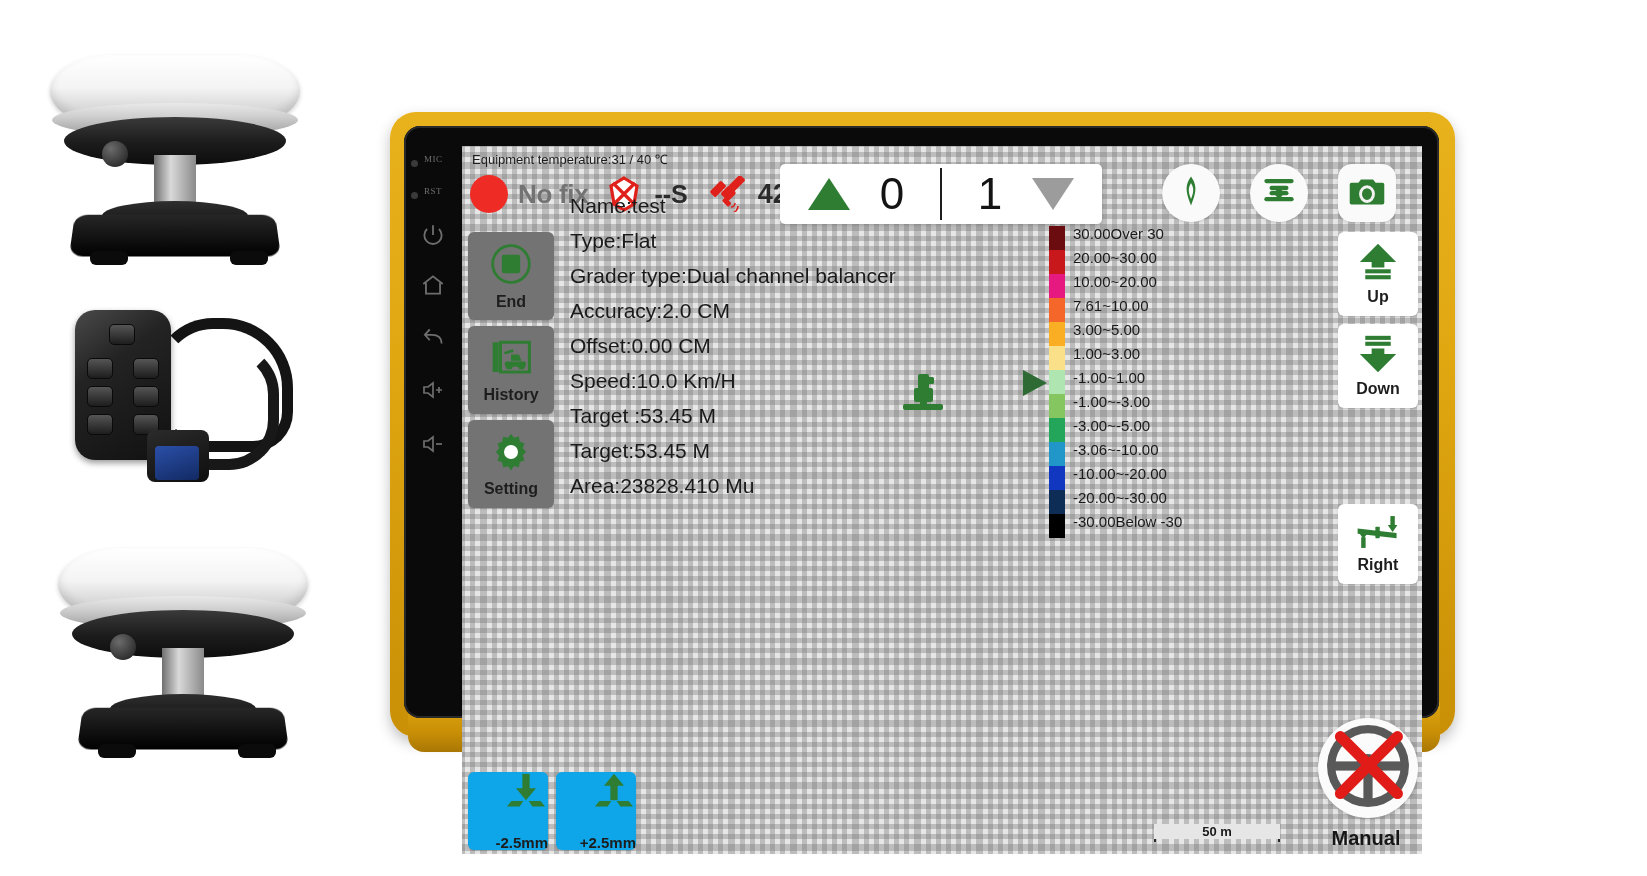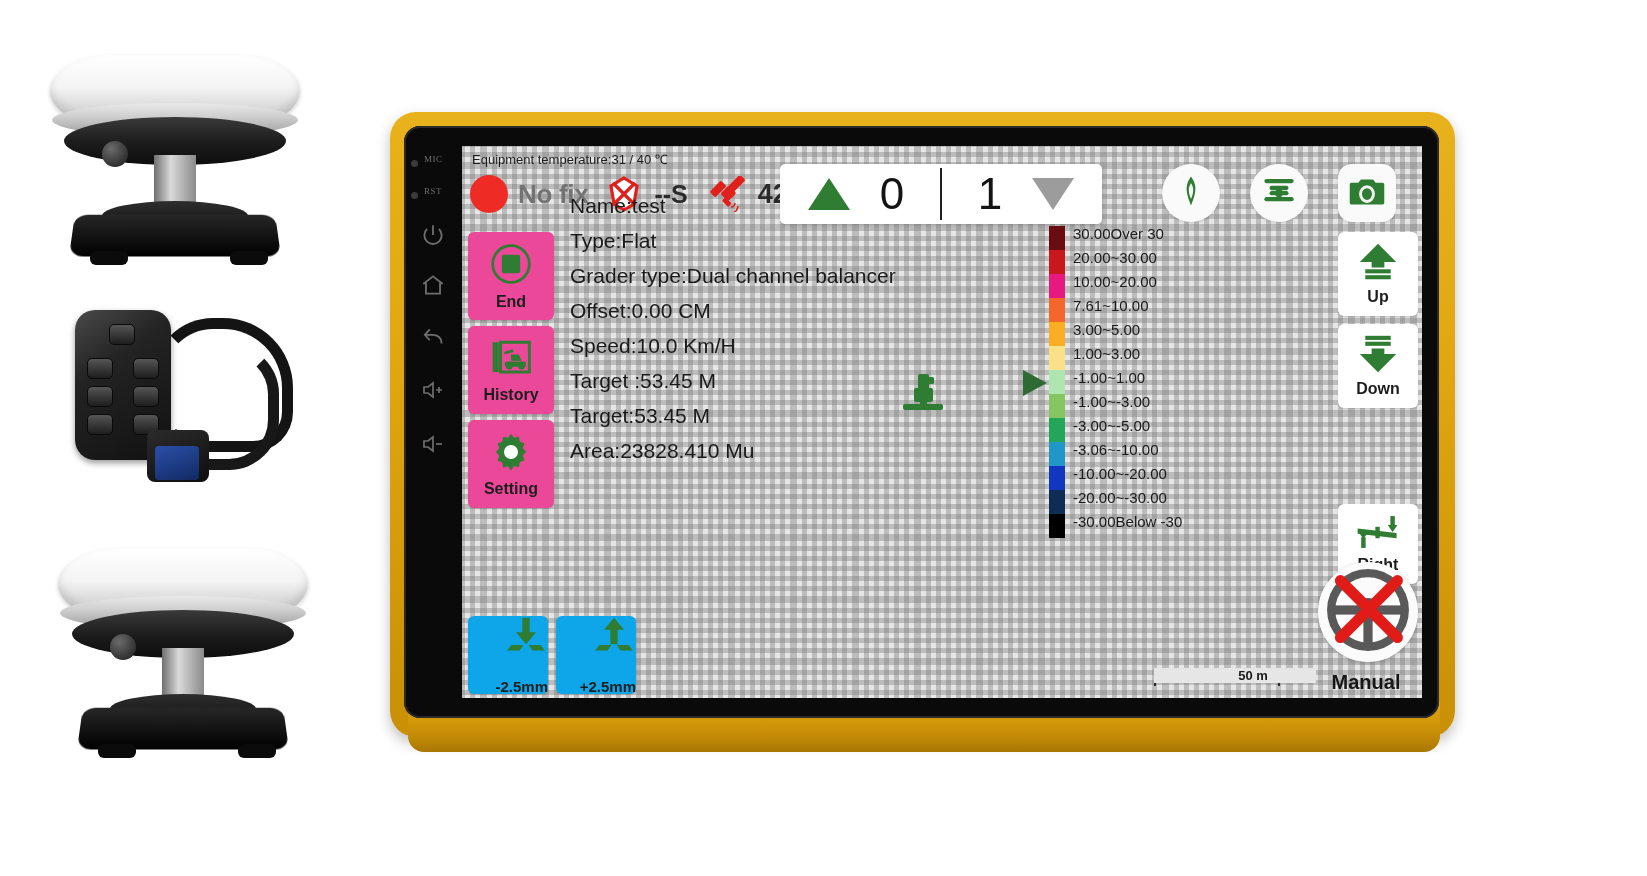--- a/index.html
+++ b/index.html
@@ -92,21 +92,21 @@
   }
 
   
   .navstrip{position:absolute;left:20px;top:28px;width:50px;height:560px;color:#777;font-family:Liberation Serif, serif;}
   .navlabel{position:absolute;left:4px;font-size:9px;letter-spacing:.5px;color:#6e6e6e;}
   .naviconbox{position:absolute;left:10px;width:34px;height:34px;color:#6e6e6e;}
   .navdot{position:absolute;left:1px;width:7px;height:7px;border-radius:50%;background:#3a3a3a;}
 
   
   .screen{
-    position:absolute;left:72px;top:34px;width:960px;height:552px;
+    position:absolute;left:72px;top:34px;width:960px;height:708px;
     background:#e6e6e6;overflow:hidden;
   }
   .grid{position:absolute;inset:0;
     background-image:
       repeating-linear-gradient(to right, rgba(120,120,120,.38) 0 5px, transparent 5px 10px),
       repeating-linear-gradient(to bottom, rgba(120,120,120,.38) 0 5px, transparent 5px 10px);
     background-size:62px 100%, 100% 62px;
     background-position:20px 0, 0 18px;
     background-repeat:repeat-x, repeat-y;
   }
@@ -132,21 +132,21 @@
   .tri-dn{width:0;height:0;border-left:21px solid transparent;border-right:21px solid transparent;border-top:32px solid #9c9c9c;}
   .cp-num{font-size:44px;color:#141414;min-width:40px;text-align:center;}
 
   
   .rnd{position:absolute;top:18px;width:58px;height:58px;border-radius:50%;background:#fafafa;
        display:flex;align-items:center;justify-content:center;box-shadow:0 1px 3px rgba(0,0,0,.14);}
   .sq{position:absolute;top:18px;width:58px;height:58px;border-radius:14px;background:#fafafa;
       display:flex;align-items:center;justify-content:center;box-shadow:0 1px 3px rgba(0,0,0,.14);}
 
   
-  .lbtn{position:absolute;left:6px;width:86px;background:#ec4899;border-radius:6px;
+  .lbtn{position:absolute;left:6px;width:86px;background:#737373;border-radius:6px;
     display:flex;flex-direction:column;align-items:center;justify-content:center;gap:3px;
     box-shadow:0 1px 2px rgba(0,0,0,.15);}
   .lbtn .lab{font-size:16px;font-weight:bold;color:#1d1d1d;}
 
   .lbtn2{position:absolute;bottom:4px;width:80px;height:78px;background:#0ea5e9;border-radius:6px;
     display:flex;flex-direction:column;align-items:flex-end;justify-content:center;gap:18px;
     box-shadow:0 1px 2px rgba(0,0,0,.15);}
   .lbtn2 .lab{font-size:15px;font-weight:bold;color:#1d1d1d;}
 
   
@@ -175,21 +175,21 @@
     font-size:20px;font-weight:bold;color:#161616;}
 
   
   .vehicle{position:absolute;left:438px;top:222px;width:46px;height:52px;}
 
   
   .scalebar{position:absolute;left:692px;bottom:12px;width:126px;height:16px;}
   .scalebar .hl{position:absolute;left:0;top:7px;width:126px;height:2px;background:#2a2a2a;}
   .scalebar .cap{position:absolute;top:0;width:2px;height:16px;background:#2a2a2a;}
   .scalebar .txt{position:absolute;left:0;top:-2px;width:126px;text-align:center;
-    font-size:13px;font-weight:bold;color:#1a1a1a;background:#e6e6e6;padding-left:36px;}
+    font-size:13px;font-weight:bold;color:#1a1a1a;background:#e6e6e6;}
 </style>
 </head>
 <body>
 
 <div class="photo-col">
 
   <div class="ant" style="left:50px;top:55px;">
     <div class="dome"></div>
     <div class="domelip"></div>
     <div class="body"></div>
@@ -414,20 +414,21 @@
           </g>
         </svg>
       </span>
       <span class="lab">+2.5mm</span>
     </div>
 
     <div class="info">
       <div>Name:test</div>
       <div>Type:Flat</div>
       <div>Grader type:Dual channel balancer</div>
+      <div>Accuracy:2.0 CM</div>
       <div>Offset:0.00 CM</div>
       <div>Speed:10.0 Km/H</div>
       <div>Target :53.45 M</div>
       <div>Target:53.45 M</div>
       <div>Area:23828.410 Mu</div>
     </div>
 
     <div class="vehicle">
       <svg viewBox="0 0 46 52" width="46" height="52">
         <g fill="#2e7d32">

